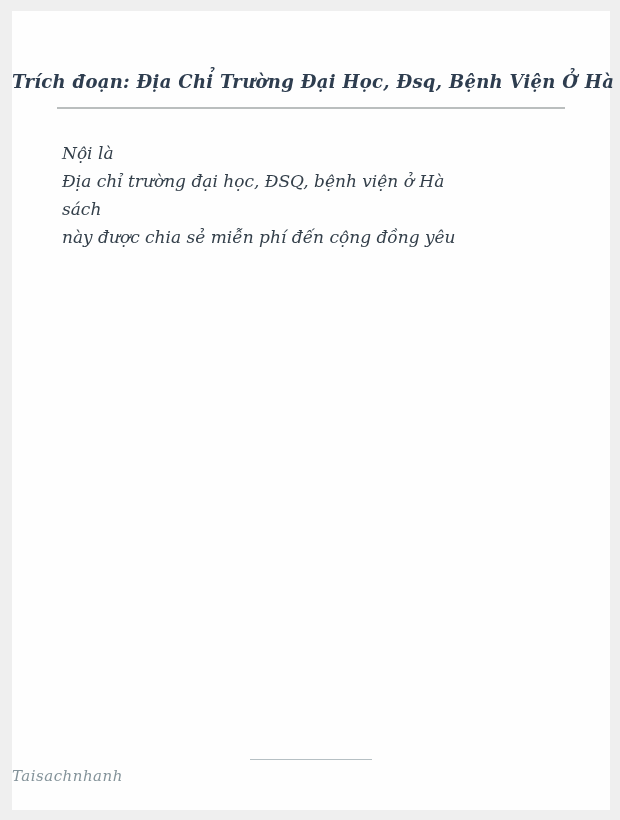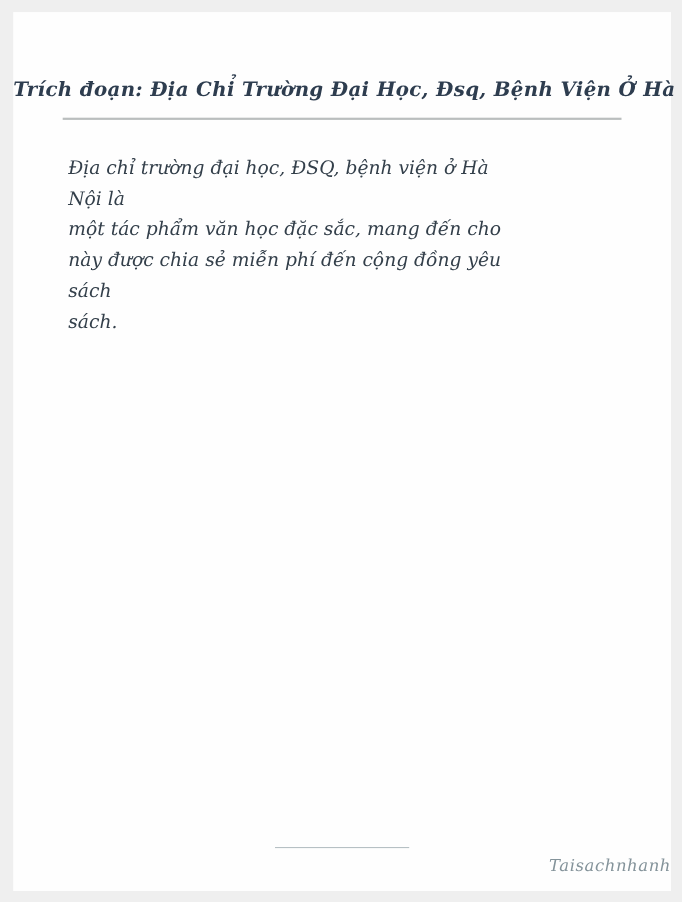--- a/index.html
+++ b/index.html
@@ -41,22 +41,22 @@
     font-style: italic;
     font-size: 17px;
     line-height: 28px;
     color: #333f4a;
   }
   .body-line { white-space: nowrap; }
   .footer {
     position: absolute;
     left: 0;
     right: 0;
-    bottom: 14px;
-    text-align: right;
+    bottom: 25px;
+    text-align: left;
     margin-top: 31px;
   }
   .footer-divider {
     width: 122px;
     margin: 0 auto 7px auto;
     border: none;
     border-top: 1px solid #b6c0c4;
   }
   .footer-text {
     font-style: italic;
@@ -69,26 +69,24 @@
 <body>
 
 <div class="canvas">
   <div class="sheet">
 
     <h1 class="doc-title">Trích đoạn: Địa Chỉ Trường Đại Học, Đsq, Bệnh Viện Ở Hà Nội</h1>
 
     <hr class="title-divider">
 
     <div class="body-text">
+      <div class="body-line">Nội là</div>
       <div class="body-line">Địa chỉ trường đại học, ĐSQ, bệnh viện ở Hà</div>
-      <div class="body-line">Nội là</div>
-      <div class="body-line">một tác phẩm văn học đặc sắc, mang đến cho</div>
+      <div class="body-line">sách</div>
       <div class="body-line">này được chia sẻ miễn phí đến cộng đồng yêu</div>
-      <div class="body-line">sách</div>
-      <div class="body-line">sách.</div>
     </div>
 
     <div class="footer">
       <hr class="footer-divider">
       <div class="footer-text">Taisachnhanh</div>
     </div>
 
   </div>
 </div>
 

